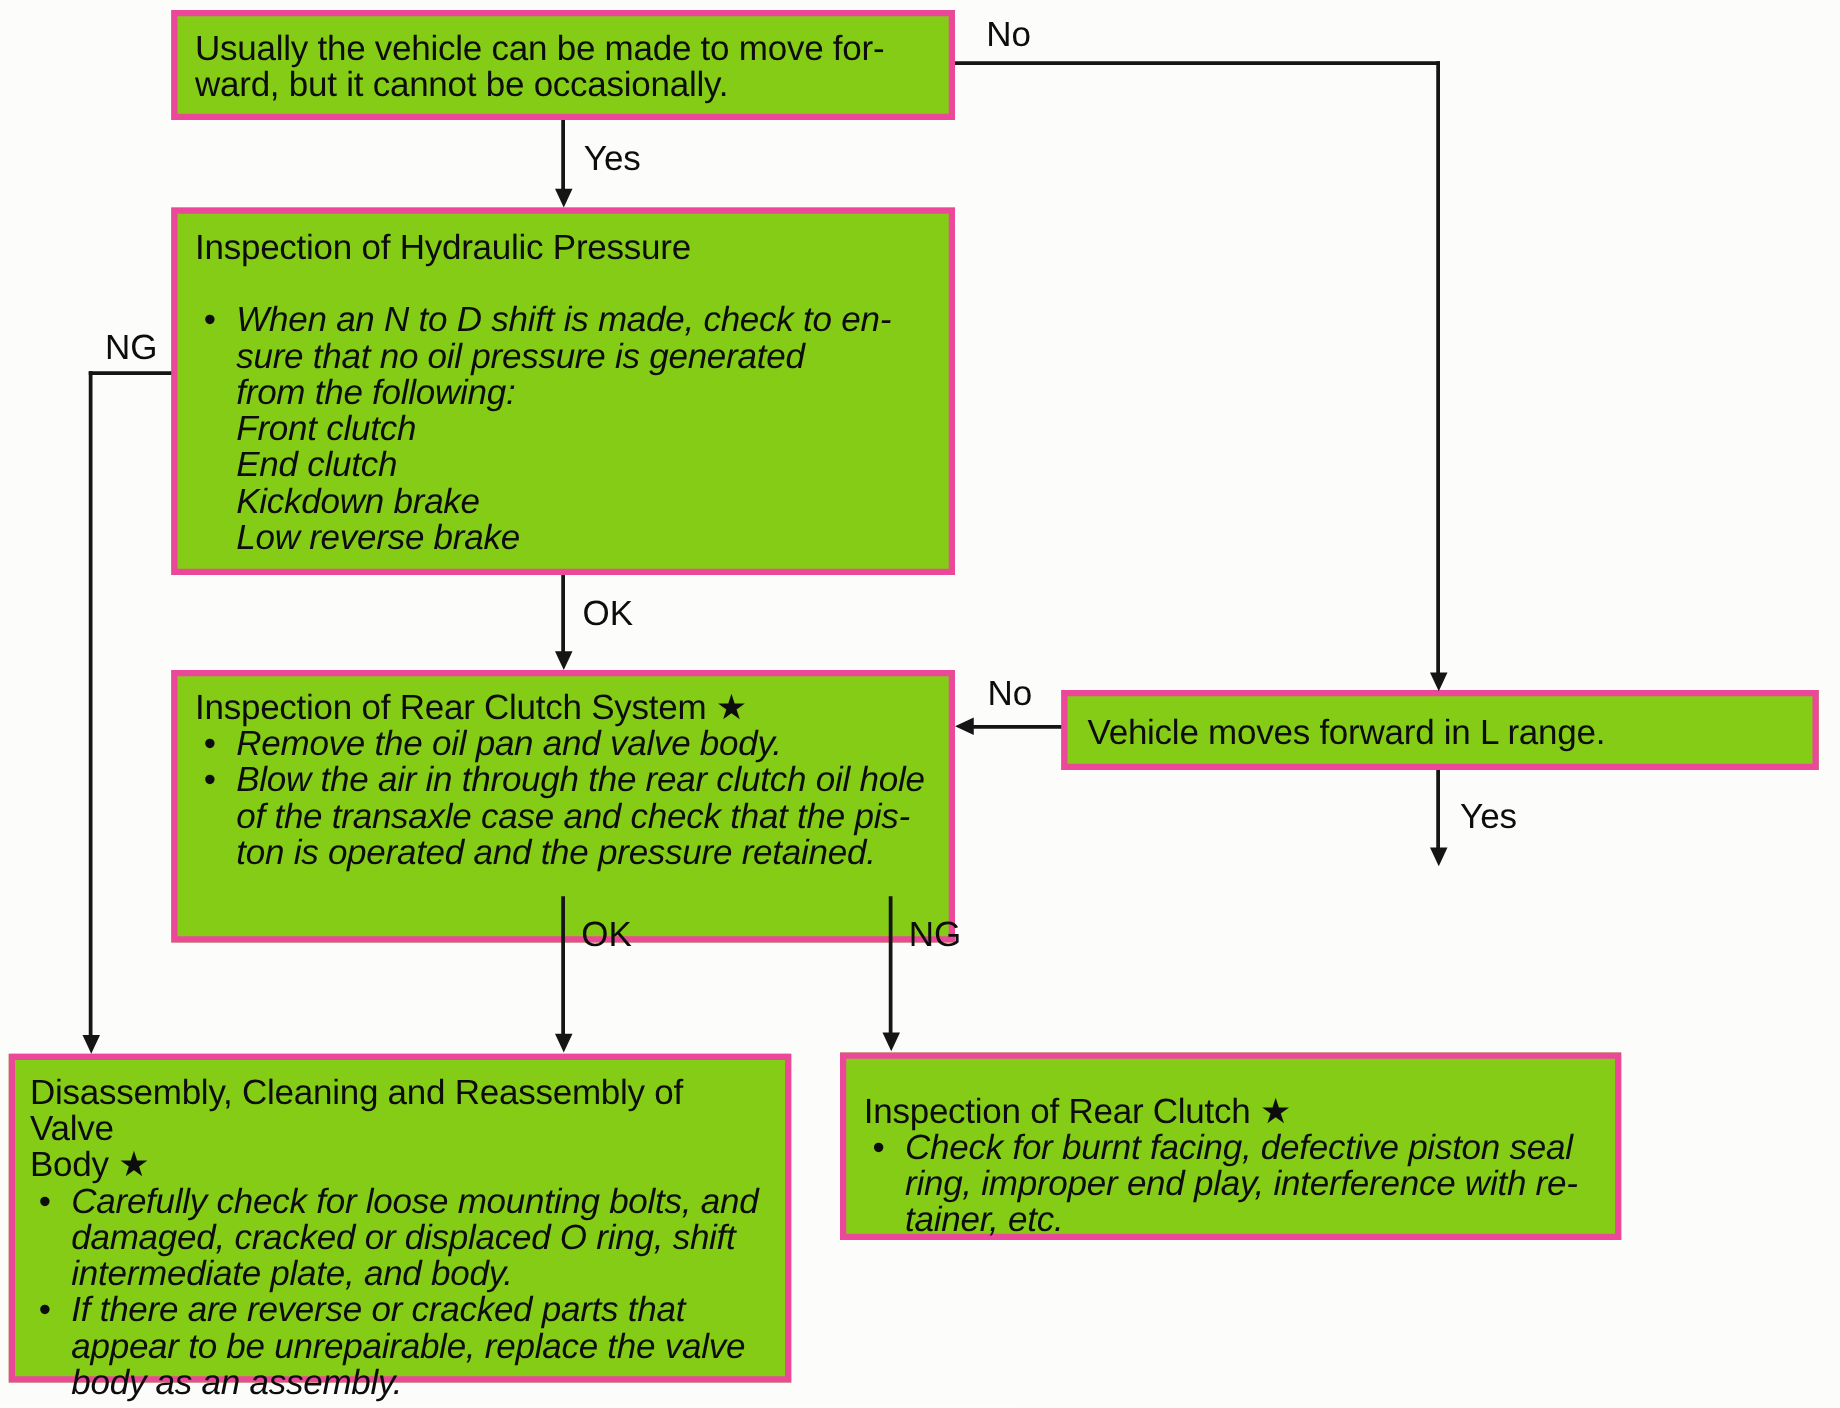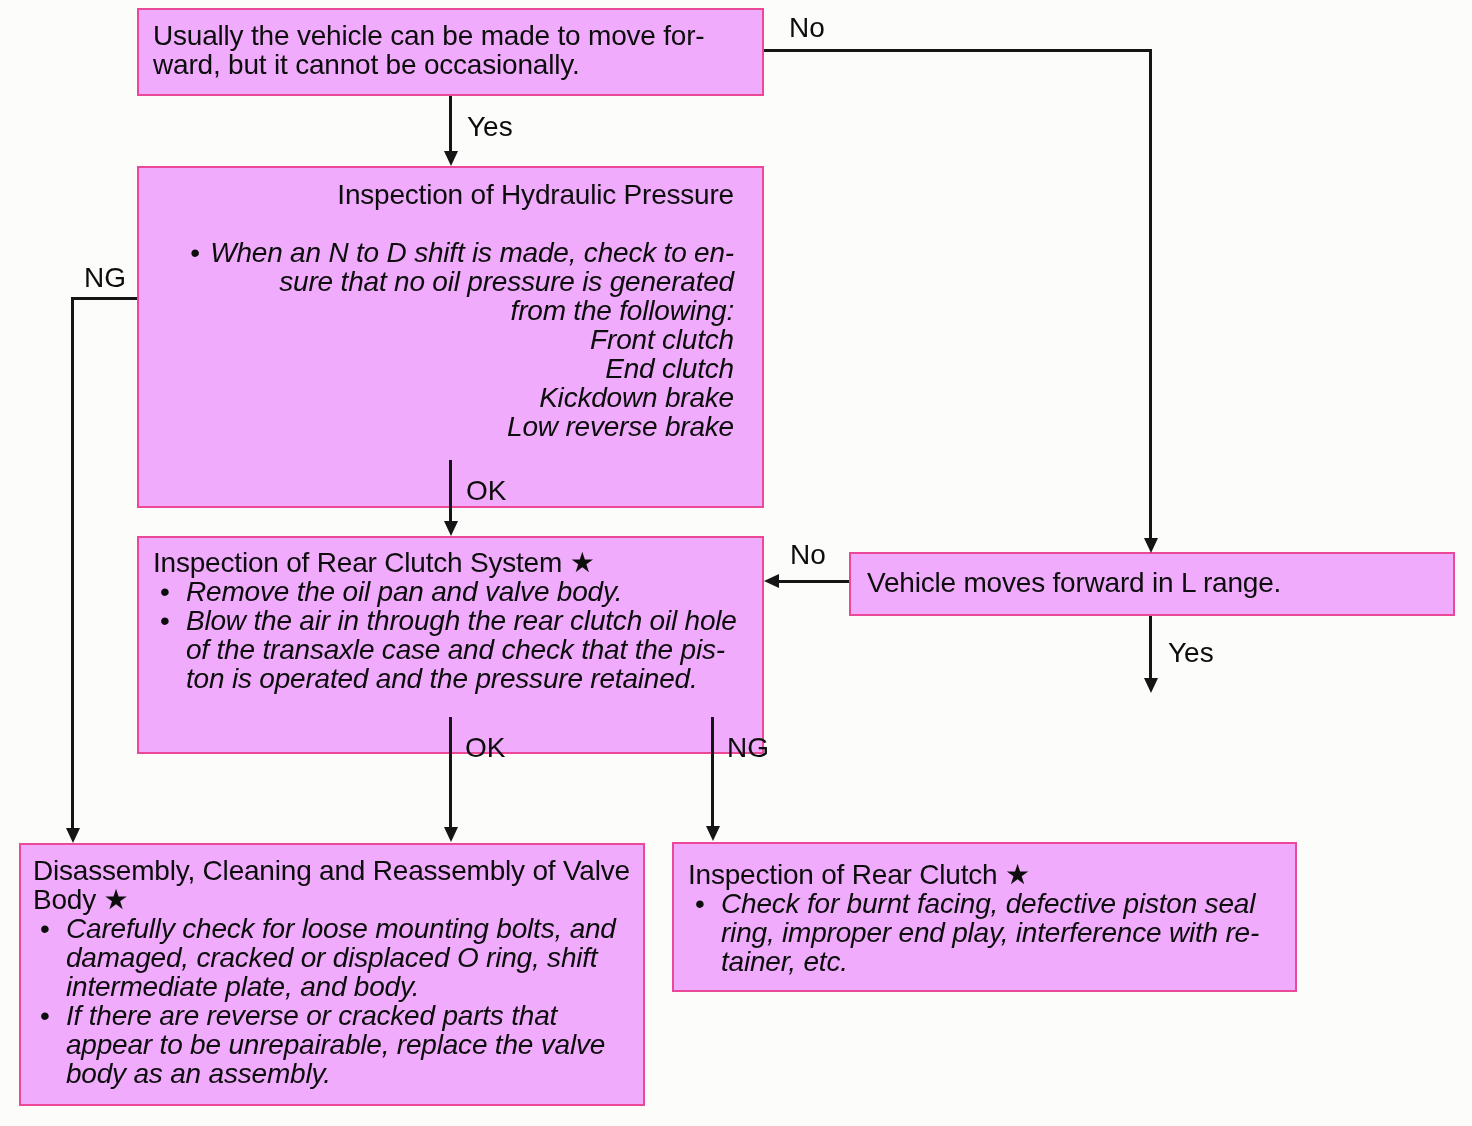--- a/index.html
+++ b/index.html
@@ -5,21 +5,21 @@
   html,body {margin:0; padding:0; background:#ffffff;}
   #stage {
     position:relative; width:1472px; height:1126px;
     background:#fcfcfb;
     font-family:"Liberation Sans", sans-serif;
     color:#0d0d0d; font-size:28px; line-height:29px;
     overflow:hidden;
   }
   .node {
     position:absolute; box-sizing:border-box;
-    border:2px solid #ec4899; background:#f0abfc;
+    border:5px solid #ec4899; background:#84cc16;
   }
   .txt {white-space:pre-line; letter-spacing:-0.2px;}
   .title {white-space:pre-line; letter-spacing:-0.2px;}
   .row {display:flex; align-items:flex-start;}
   .dot {flex:0 0 33px; padding-left:7px; box-sizing:border-box;}
   .btxt {flex:1; white-space:pre-line; letter-spacing:-0.2px;font-style:italic;}
   .label {position:absolute; letter-spacing:0; white-space:nowrap;}
   .vline,.hline {position:absolute; background:#151515;}
   .vline {width:3px;}
   .hline {height:3px;}
@@ -29,27 +29,27 @@
     border-top:15px solid #151515;
   }
   .arr-left {
     position:absolute; width:0; height:0;
     border-top:7px solid transparent; border-bottom:7px solid transparent;
     border-right:15px solid #151515;
   }
 
   
   #b1 {left:137px; top:8px;   width:627px; height:88px;  padding:11px 14px;}
-  #b2 {left:137px; top:166px; width:627px; height:342px; padding:12px 28px;text-align:right;}
+  #b2 {left:137px; top:166px; width:627px; height:294px; padding:12px 14px;}
   #b2 .title {margin-bottom:29px;}
   #b3 {left:137px; top:536px; width:627px; height:218px; padding:10px 14px;}
   #b4 {left:849px; top:552px; width:606px; height:64px;  padding:14px 16px;}
   #b5 {left:849px; top:693px; width:606px; height:65px;  padding:15px 16px;}
-  #b6 {left:7px;   top:843px; width:626px; height:263px; padding:11px 12px;margin-left:12px;}
-  #b7 {left:672px; top:842px; width:625px; height:150px; padding:16px 14px;}
+  #b6 {left:7px;   top:843px; width:626px; height:263px; padding:11px 12px;}
+  #b7 {left:672px; top:842px; width:625px; height:150px; padding:27px 14px;}
 
   
   #e-yes1-l  {left:449px;  top:96px;  height:58px;}
   #e-yes1-a  {left:444px;  top:151px;}
   #e-no1-h   {left:764px;  top:49px;  width:388px;}
   #e-no1-v   {left:1149px; top:49px;  height:492px;}
   #e-no1-a   {left:1144px; top:538px;}
   #e-ng1-h   {left:71px;   top:297px; width:66px;}
   #e-ng1-v   {left:71px;   top:297px; height:533px;}
   #e-ng1-a   {left:66px;   top:828px;}

